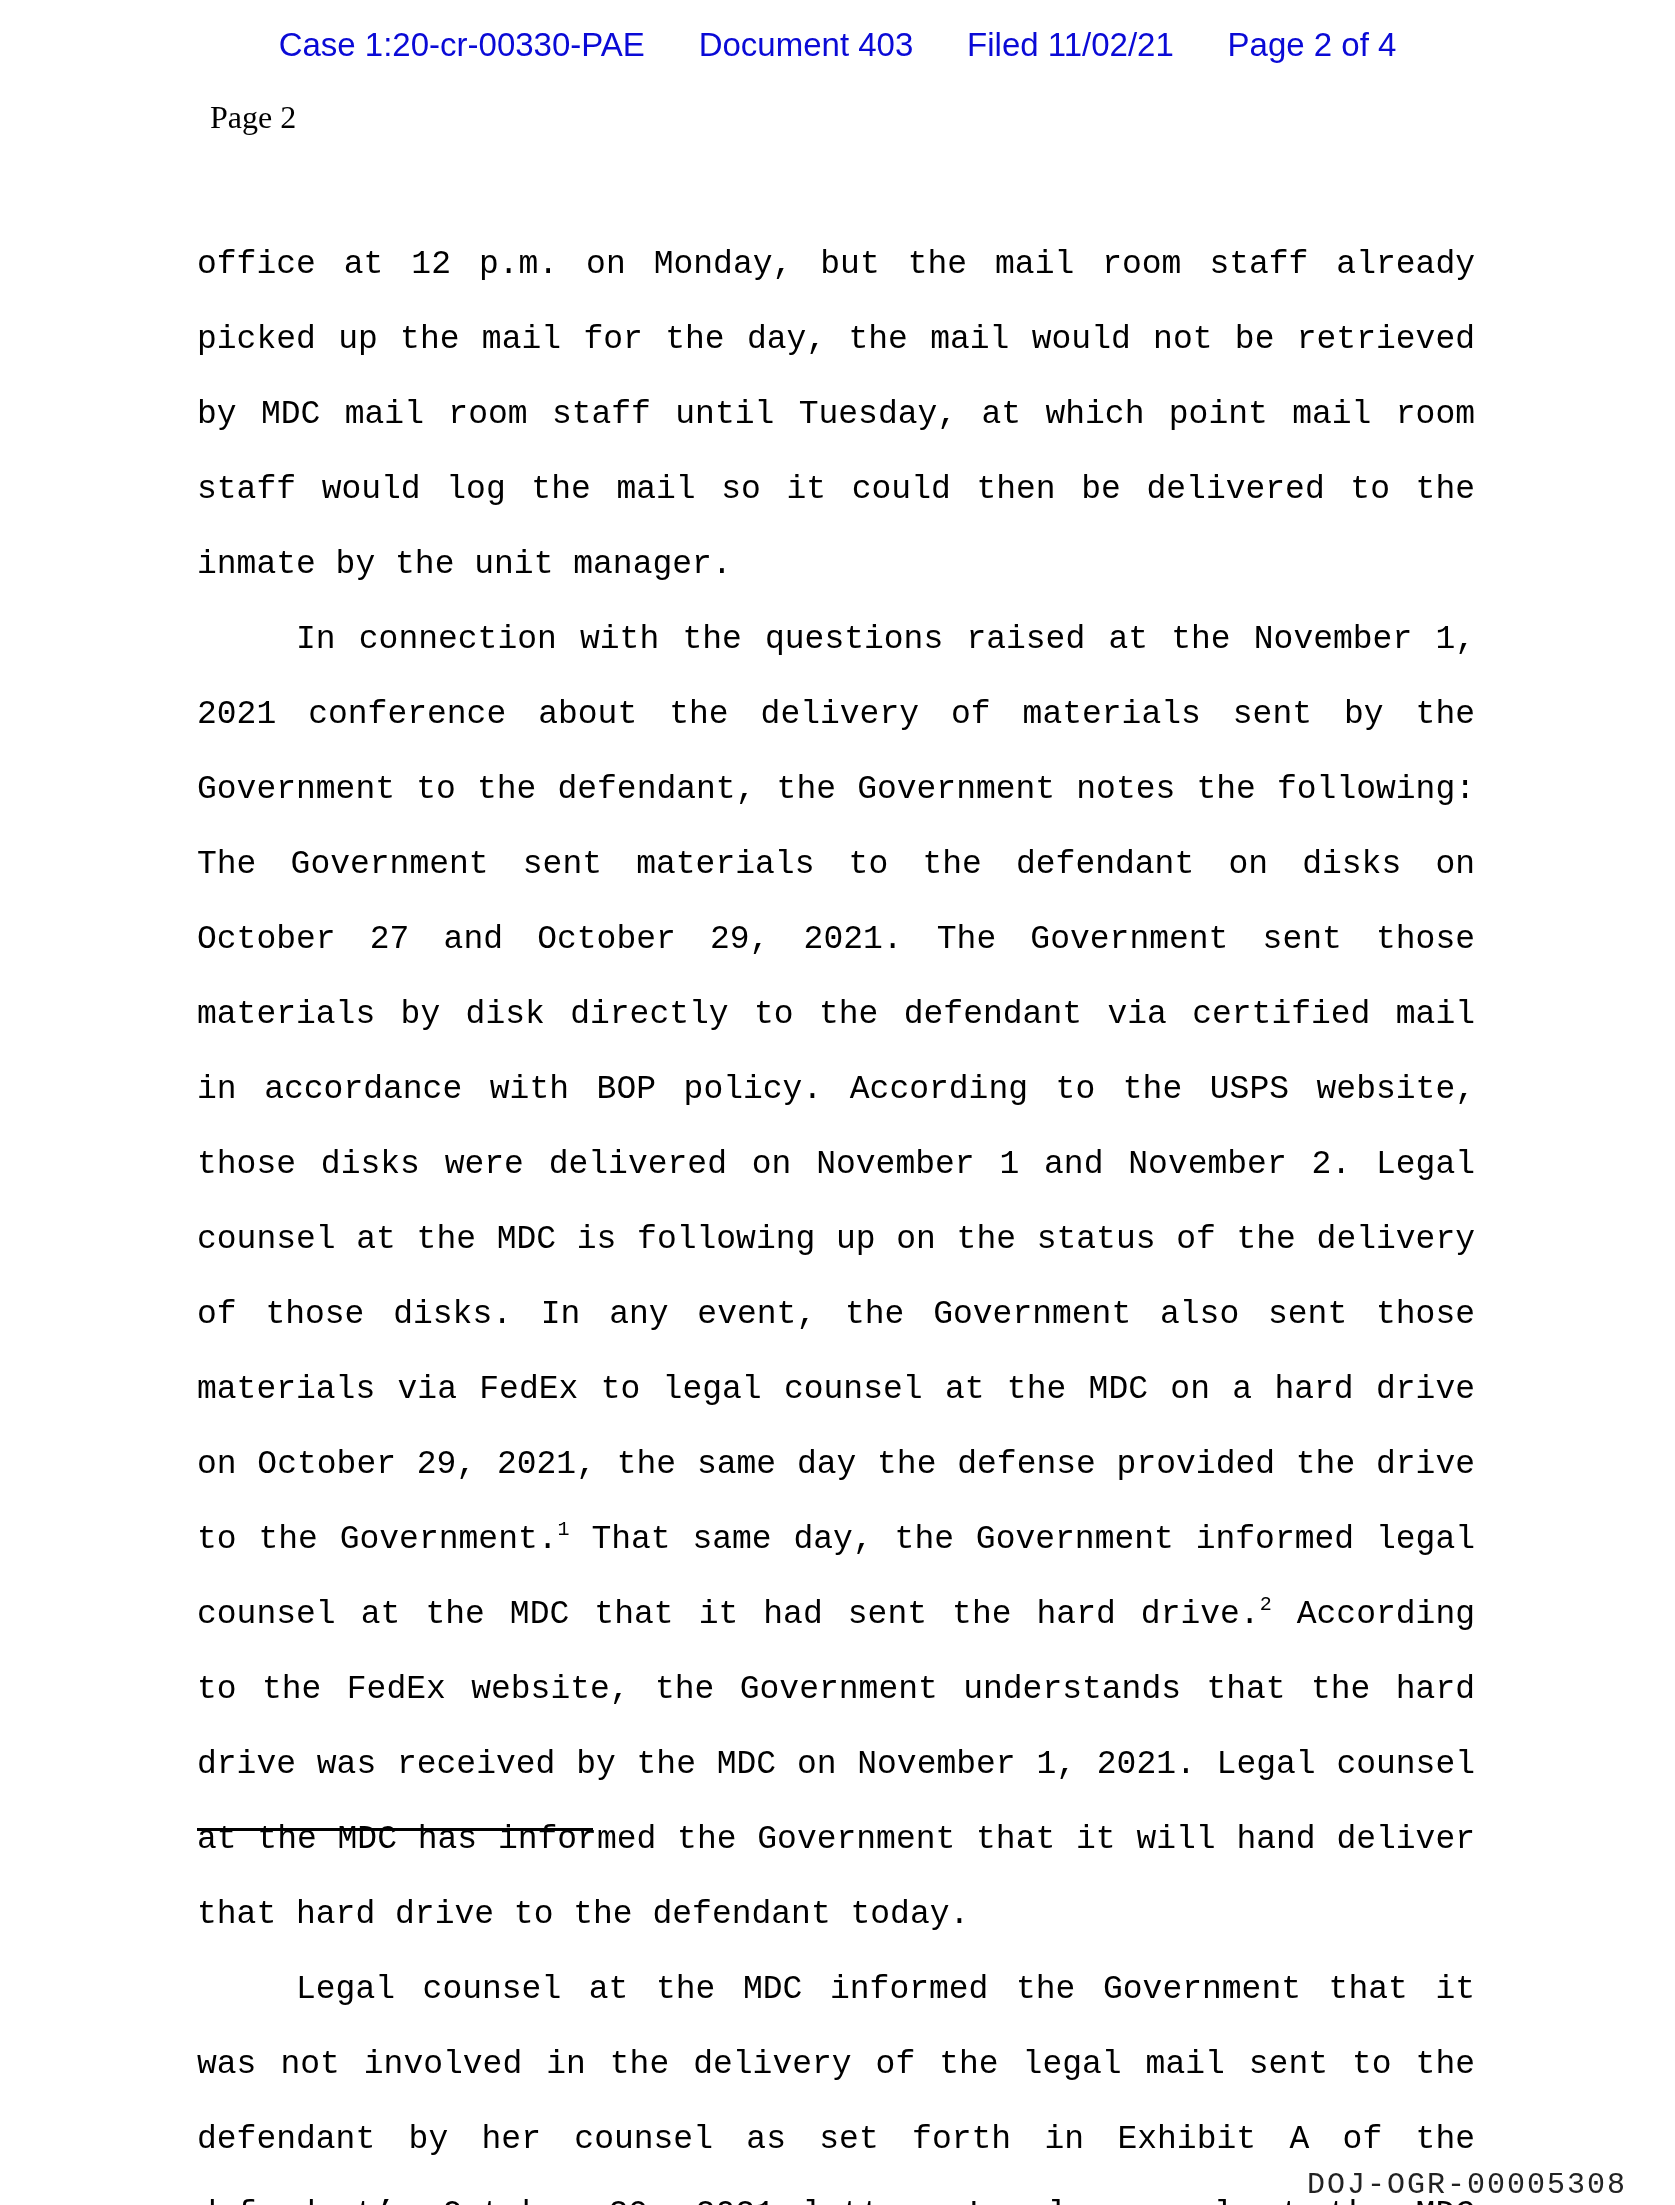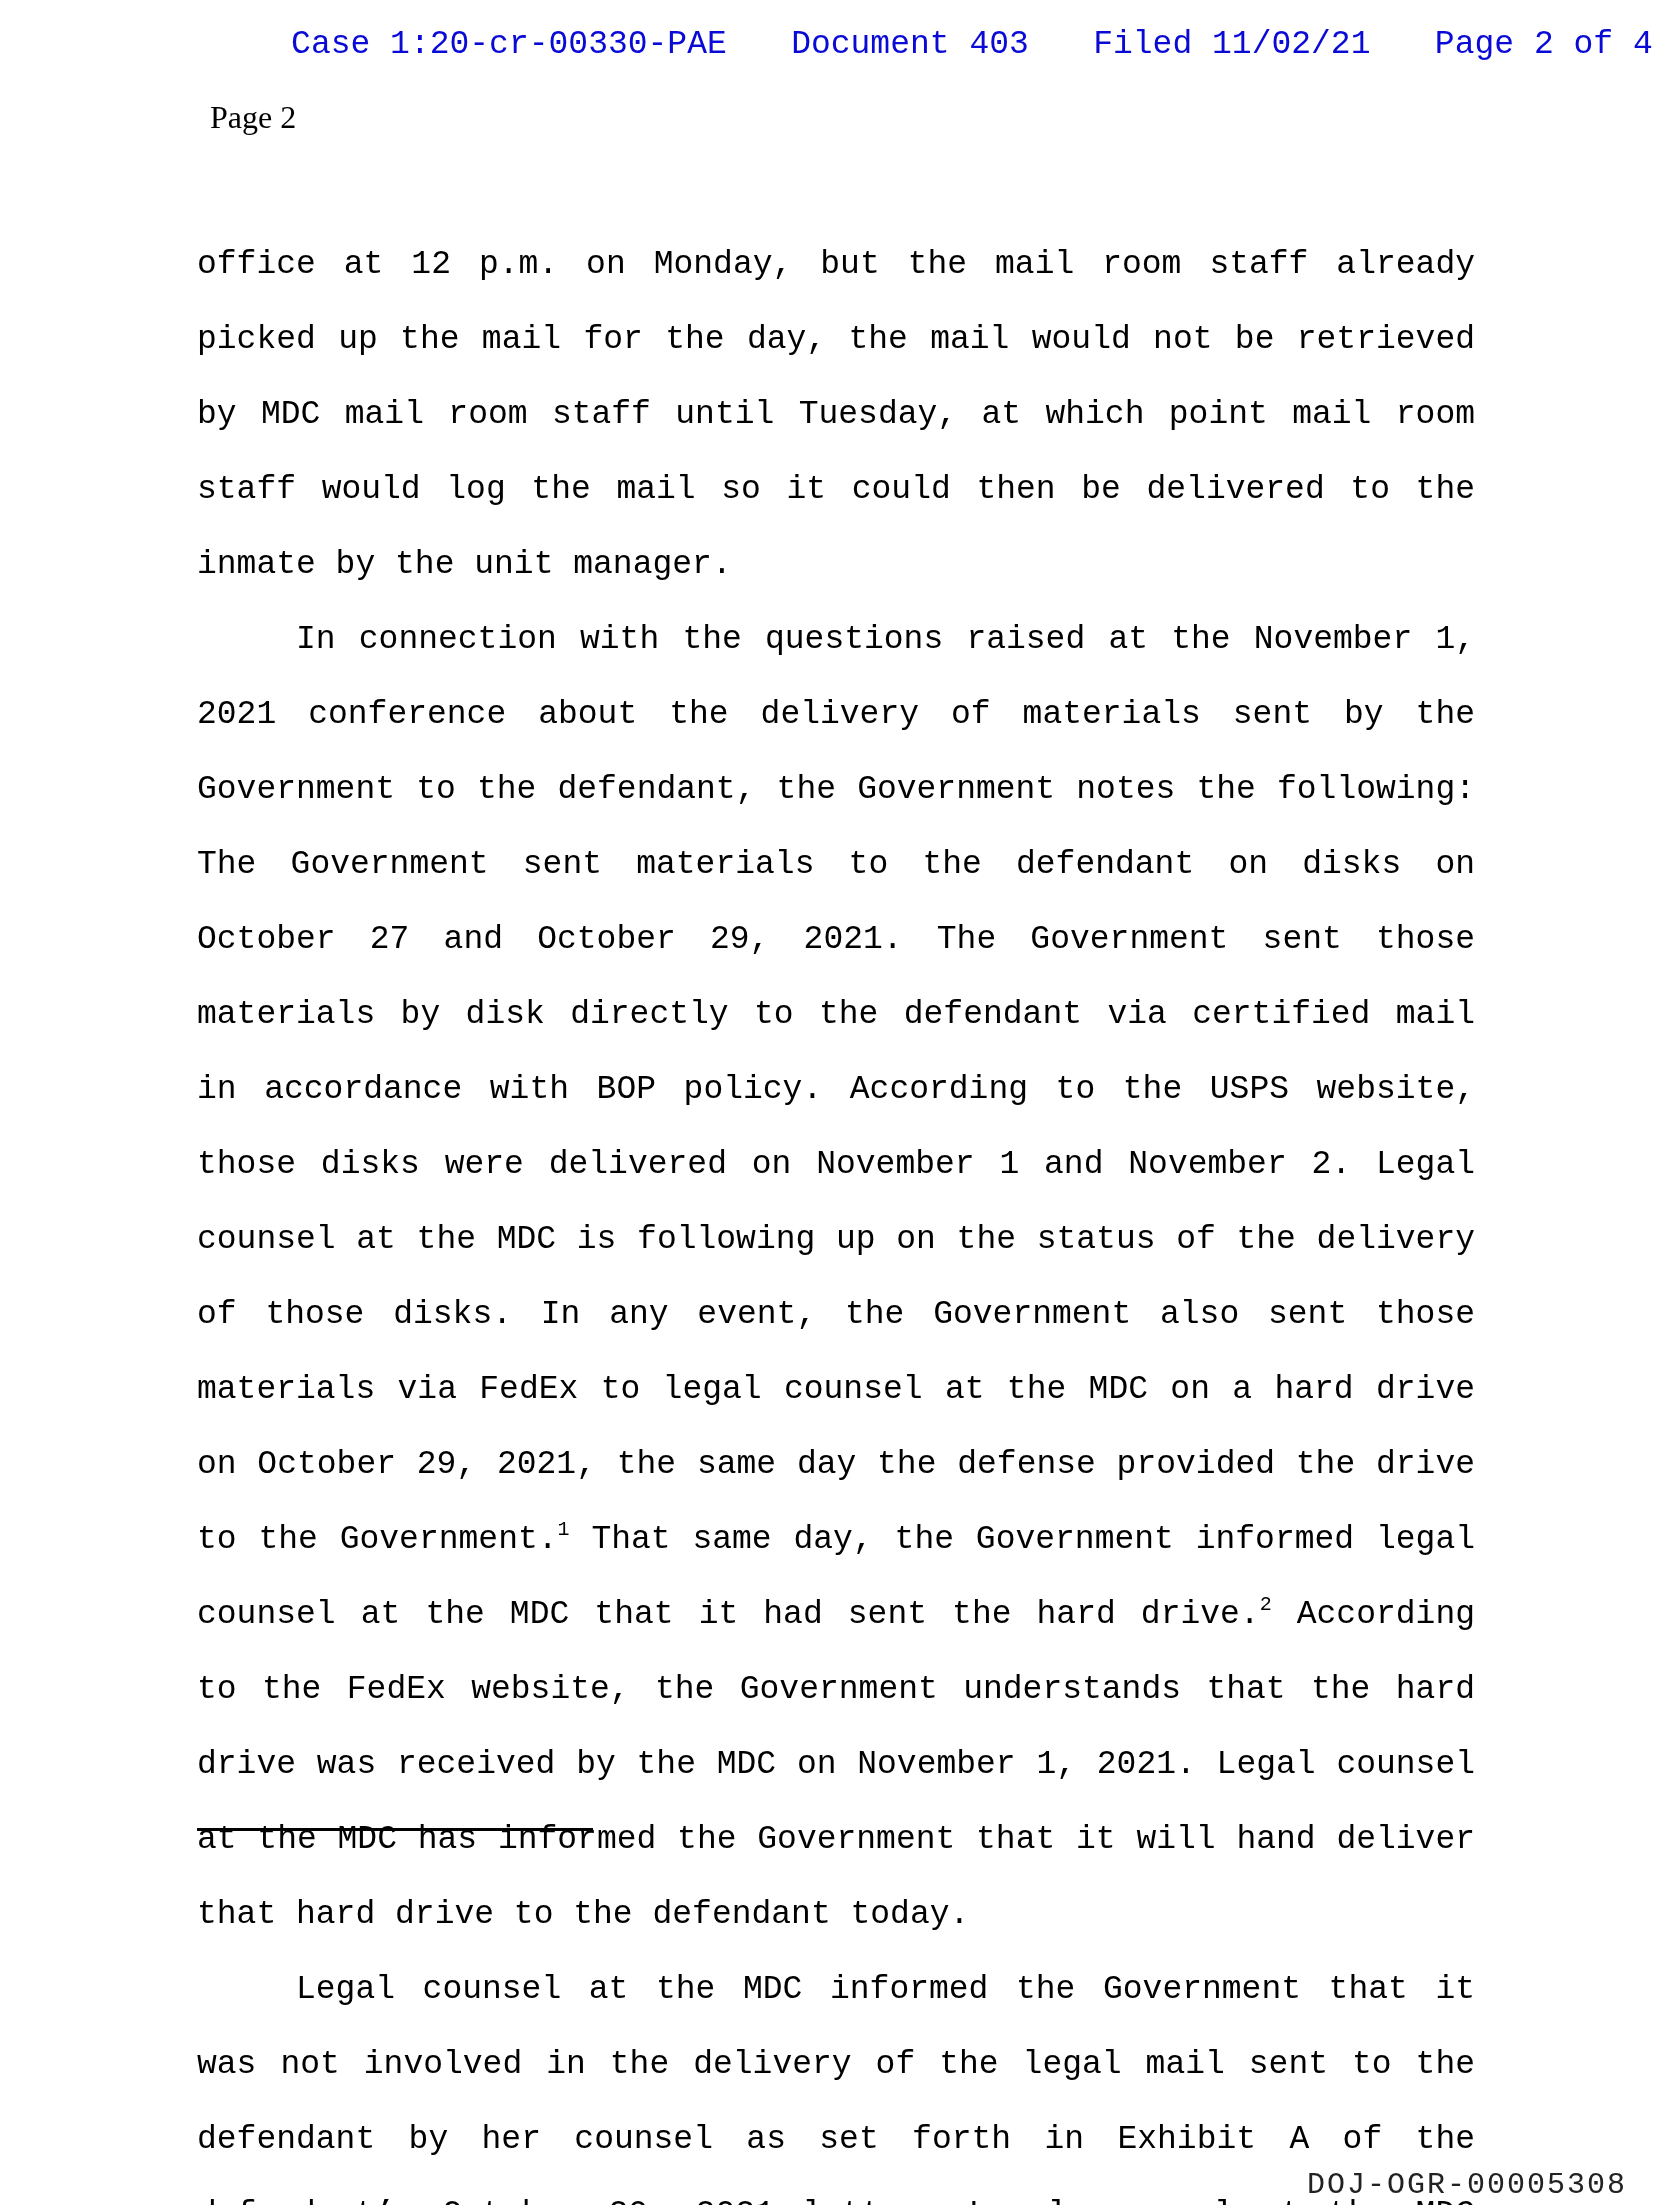--- a/index.html
+++ b/index.html
@@ -1,20 +1,20 @@
 <!DOCTYPE html>
 <html style="font-size:10.5px"><head>
 <meta charset="utf-8">
 <style>
   html, body { margin: 0; padding: 0; background: #ffffff; }
   body { width: 1675px; height: 2205px; position: relative; overflow: hidden; }
   .page { position: absolute; left: 0; top: 0; width: 1675px; height: 2205px; background: #fff; }
   .ecf-header {
-    position: absolute; top: 26px; left: 0; width: 1675px; text-align: right;
-    font-family: Liberation Mono, monospace; font-size: 33px; color: #0a0ad6;
+    position: absolute; top: 26px; left: 0; width: 1675px; text-align: center;
+    font-family: Liberation Sans, sans-serif; font-size: 33px; color: #0a0ad6;
     white-space: nowrap; letter-spacing: 0px;
   }
   .ecf-header span { display: inline-block; margin: 0 22.3px; }
   .page-label {
     position: absolute; top: 99px; left: 210px;
     font-family: "Liberation Serif", serif; font-size: 32px; color: #000; text-align: right;
   }
   .body-text {
     position: absolute; left: 197px; top: 227px; width: 1278px;
     font-family: "Liberation Serif", serif; font-size: 33px; line-height: 75px; color: #000;

